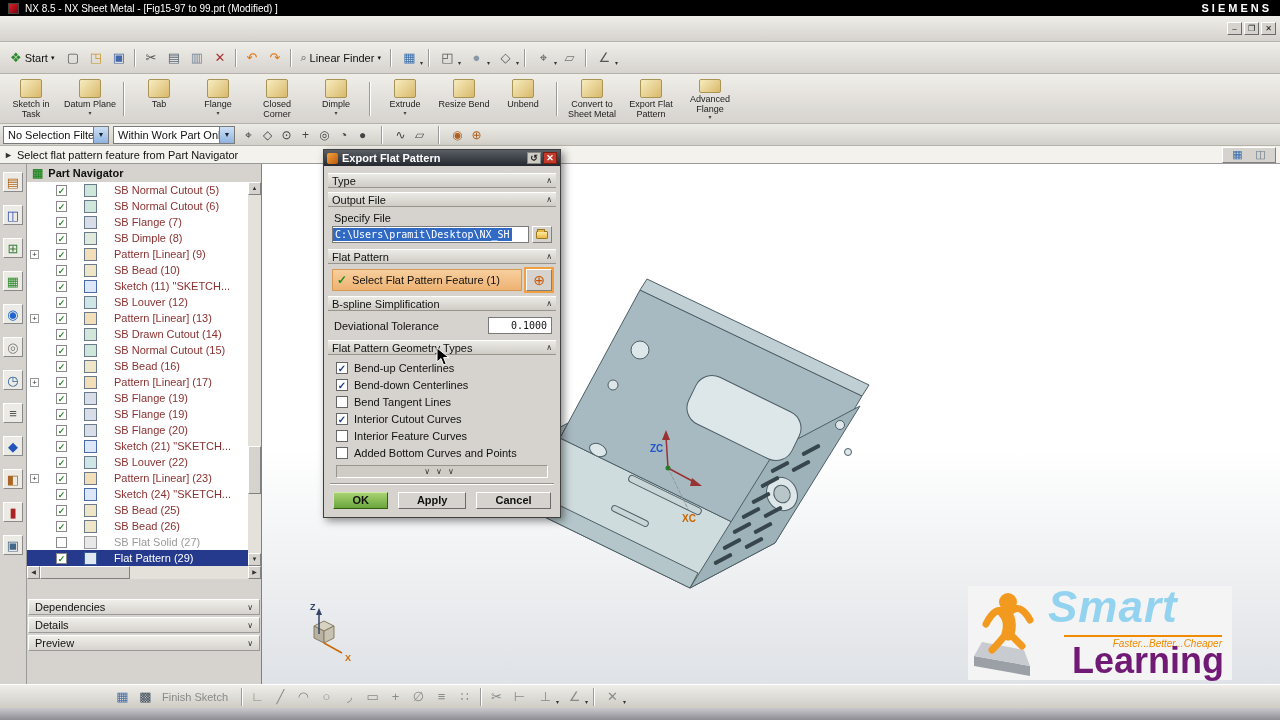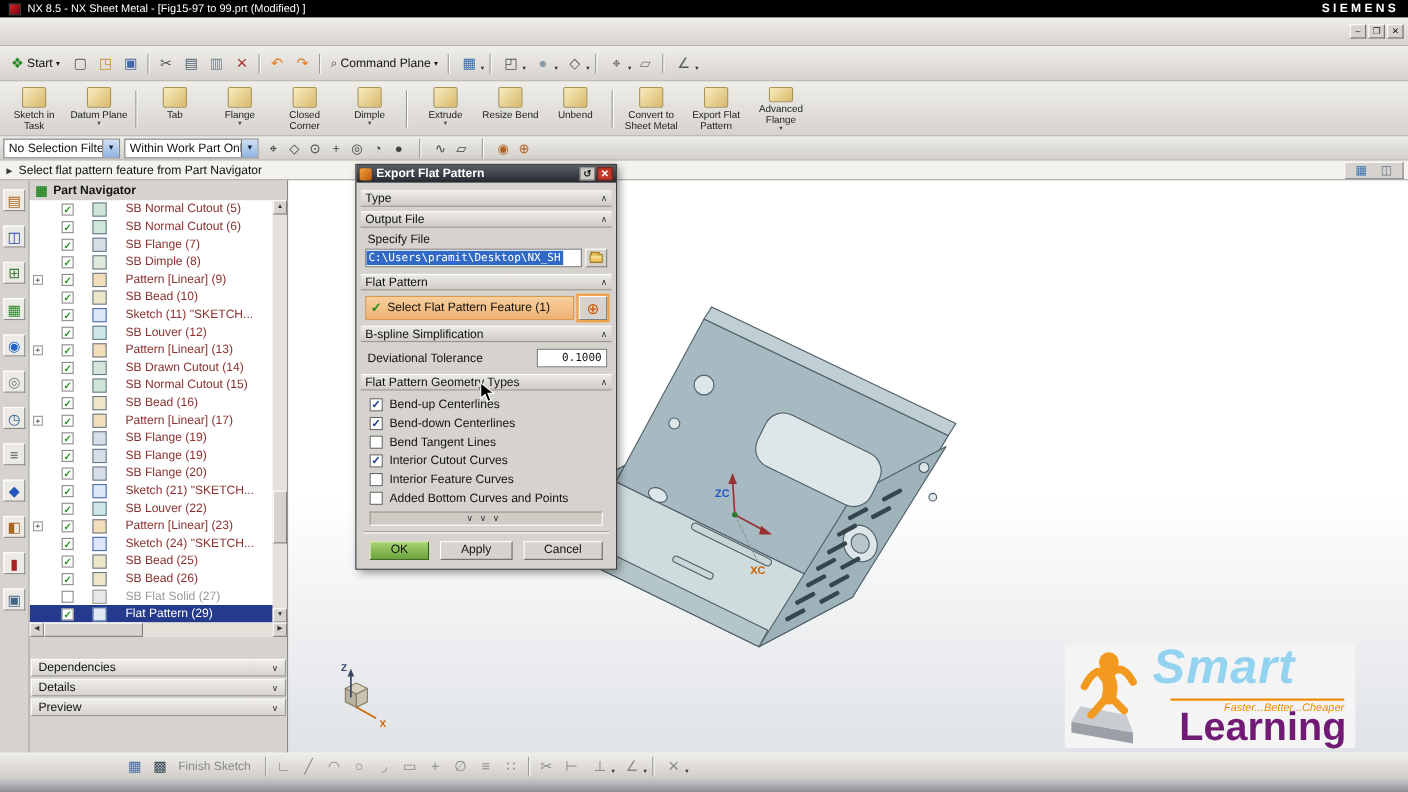--- a/index.html
+++ b/index.html
@@ -143,21 +143,21 @@
   .select-strip { flex:1; height:22px; background:linear-gradient(#f7cf9d,#eeb273); border:1px solid #d89a50; display:flex; align-items:center; gap:5px; padding:0 4px; }
   .green-check { color:#1e8f1e; font-weight:bold; font-size:12px; }
   .target-btn { width:26px; height:22px; background:#d6d3ce; border:1px solid; border-color:#fff #808080 #808080 #fff; outline:2px solid #f0a040; display:flex; align-items:center; justify-content:center; font-size:14px; color:#c50; }
   .num-field { width:64px; justify-content:flex-end; padding-right:4px; font-family:"DejaVu Sans Mono", monospace; font-size:10px; margin-left:auto; }
   .dchk-row { height:17px; display:flex; align-items:center; gap:6px; padding-left:8px; }
   .dchk { width:12px; height:12px; background:#fff; border:1px solid #666; font-size:10px; line-height:11px; text-align:center; color:#1a3a8c; font-weight:bold; flex:none; }
   .dchk.on::after { content:"✓"; }
   .chev-strip { margin:4px 8px 0; height:13px; background:#cfccc6; border:1px solid; border-color:#98958e #fff #fff #98958e; text-align:center; font-size:8px; letter-spacing:6px; color:#333; line-height:12px; }
   .dlg-sep { height:2px; margin:5px 2px; border-top:1px solid #98958e; border-bottom:1px solid #fff; }
   .dlg-btns { display:flex; justify-content:center; gap:10px; padding:2px 0 3px; }
-  .dlg-btn { min-width:52px; height:17px; font-size:11px; text-align:right; line-height:15px; background:#d6d3ce; border:1px solid; border-color:#fff #6a6a6a #6a6a6a #fff; padding:0 18px; }
+  .dlg-btn { min-width:52px; height:17px; font-size:11px; text-align:right; line-height:15px; background:#d6d3ce; border:1px solid; border-color:#fff #6a6a6a #6a6a6a #fff; padding:0 18px;font-weight:bold; }
   .dlg-btn.ok { background:linear-gradient(#a8d272,#6aa53c); border-color:#d2eaa8 #34610e #34610e #d2eaa8; }
 
   
   .cursor { position:absolute; left:436px; top:347px; z-index:300; }
 </style>
 </head>
 <body>
 
 <div class="app">
 
@@ -209,21 +209,21 @@
         <span class="tb-item">
           <span class="glyph" style="color: rgb(224, 120, 24);">↶</span>
         </span>
         <span class="tb-item">
           <span class="glyph" style="color: rgb(224, 120, 24);">↷</span>
         </span>
         <span class="tb-item sep"></span>
       </span>
     <span class="cmd-finder">
       <span class="glyph" style="color:#555">⌕</span>
-      <span>Command Plane</span>
+      <span>Linear Finder</span>
       <span class="cmd-caret">▾</span>
     </span>
     <span style="display:flex;align-items:center;gap:2px">
         <span class="tb-item sep"></span>
         <span class="tb-item caret">
           <span class="glyph" style="color: rgb(58, 111, 174);">▦</span>
           <span class="tb-caret">▾</span>
         </span>
         <span class="tb-item sep"></span>
         <span class="tb-item caret">

